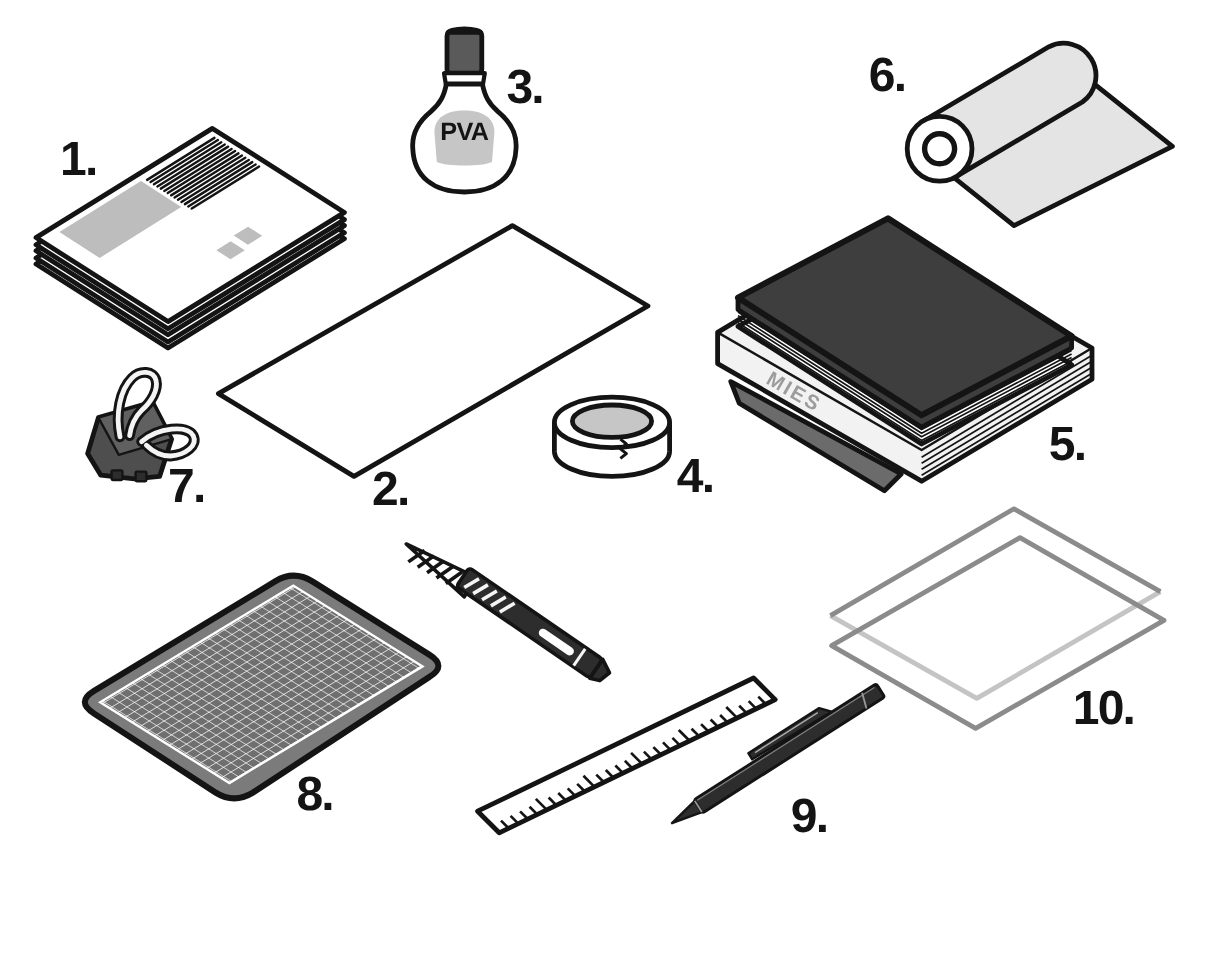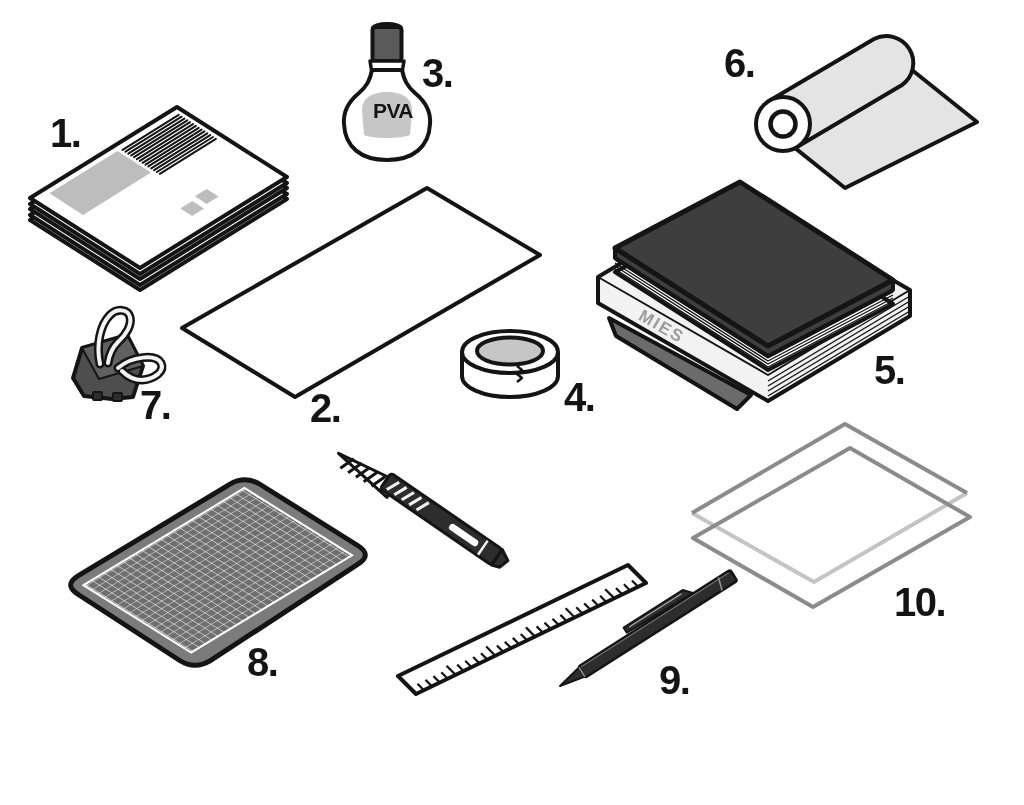--- a/index.html
+++ b/index.html
@@ -6,21 +6,21 @@
   #stage{
     position:relative;width:1024px;height:805px;background:#ffffff;
     overflow:hidden;font-family:"Liberation Sans",sans-serif;
   }
   #artwork{position:absolute;left:0;top:0;}
   .num{
     position:absolute;font-weight:700;font-size:40px;line-height:1.1;
     color:#141414;letter-spacing:-1.5px;white-space:nowrap;
   }
   .glue-label{
-    position:absolute;left:361px;top:99px;width:52px;text-align:right;
+    position:absolute;left:361px;top:99px;width:52px;text-align:center;
     font-weight:700;font-size:21px;letter-spacing:-0.5px;color:#141414;
   }
   .spine-label{
     position:absolute;left:645px;top:306px;font-weight:700;font-size:17px;
     letter-spacing:2px;color:#9c9c9c;transform:rotate(30deg);transform-origin:0 0;
   }
 </style>
 </head>
 <body>
 
@@ -212,18 +212,18 @@
 
   <div class="num" style="left:50px;top:111px">1.</div>
   <div class="num" style="left:310px;top:386px">2.</div>
   <div class="num" style="left:422px;top:51px">3.</div>
   <div class="num" style="left:564px;top:375px">4.</div>
   <div class="num" style="left:874px;top:348px">5.</div>
   <div class="num" style="left:724px;top:41px">6.</div>
   <div class="num" style="left:140px;top:383px">7.</div>
   <div class="num" style="left:247px;top:640px">8.</div>
   <div class="num" style="left:659px;top:658px">9.</div>
-  <div class="num" style="left:894px;top:580px">10.</div>
+  <div class="num" style="left:894px;top:568px">10.</div>
 
   <div class="glue-label">PVA</div>
   <div class="spine-label">MIES</div>
 
 </div>
 
 </body></html>

